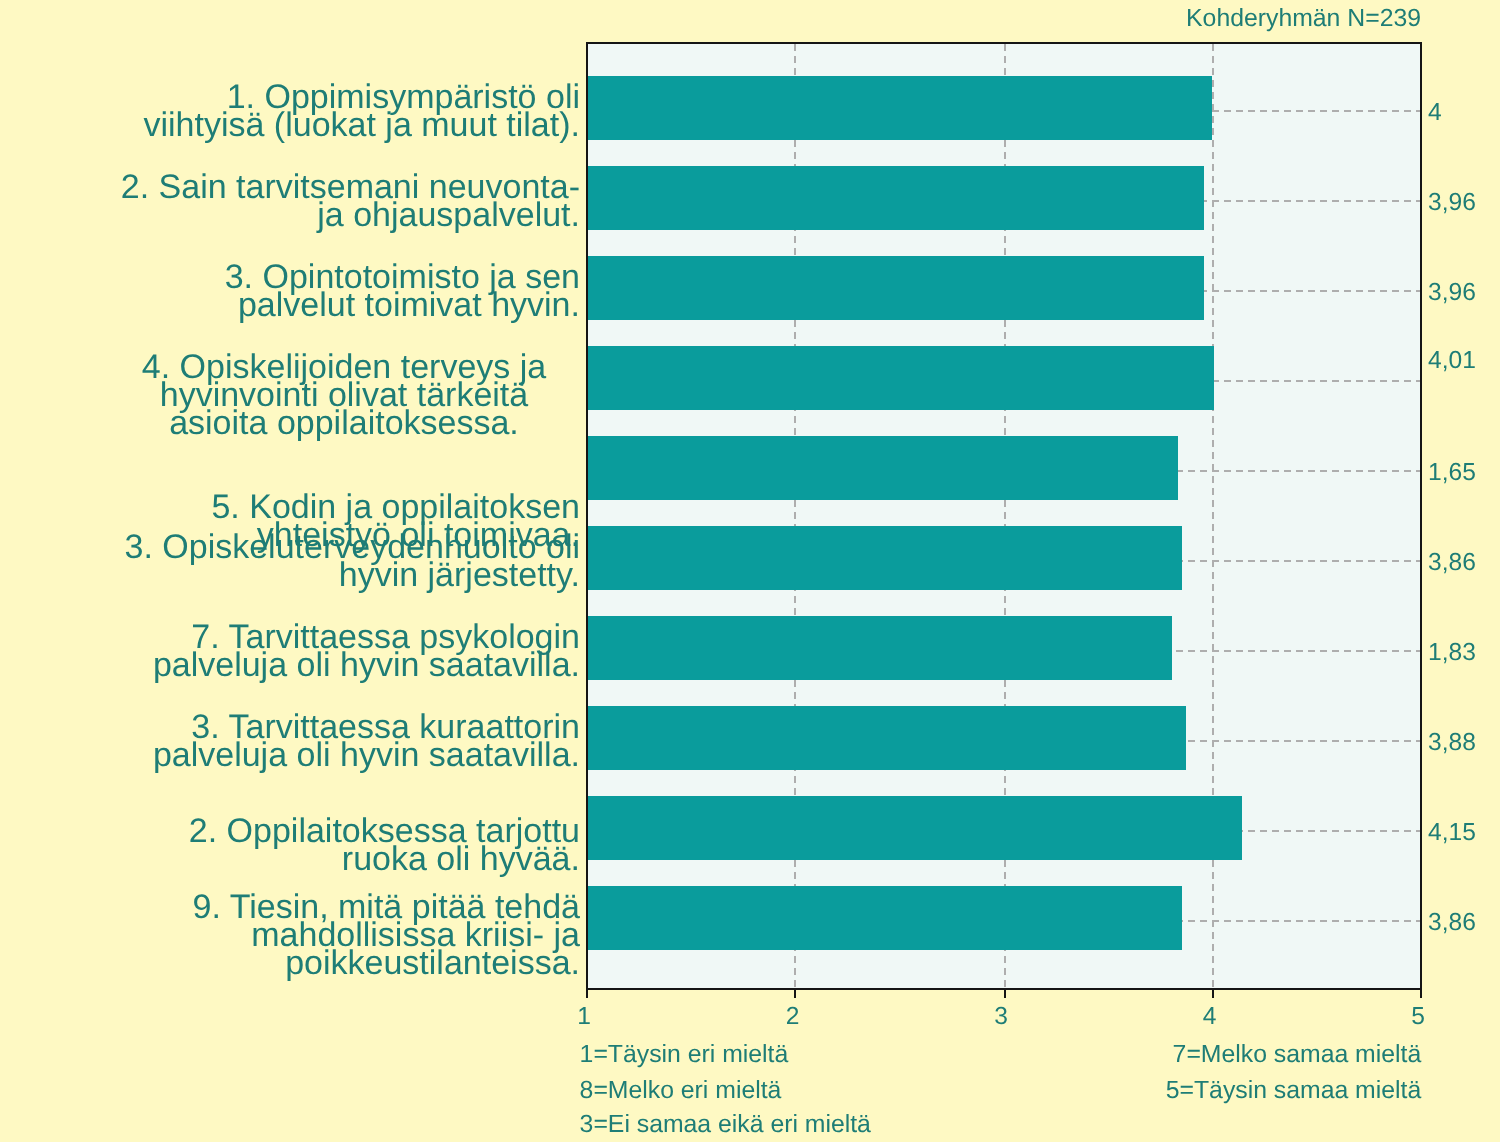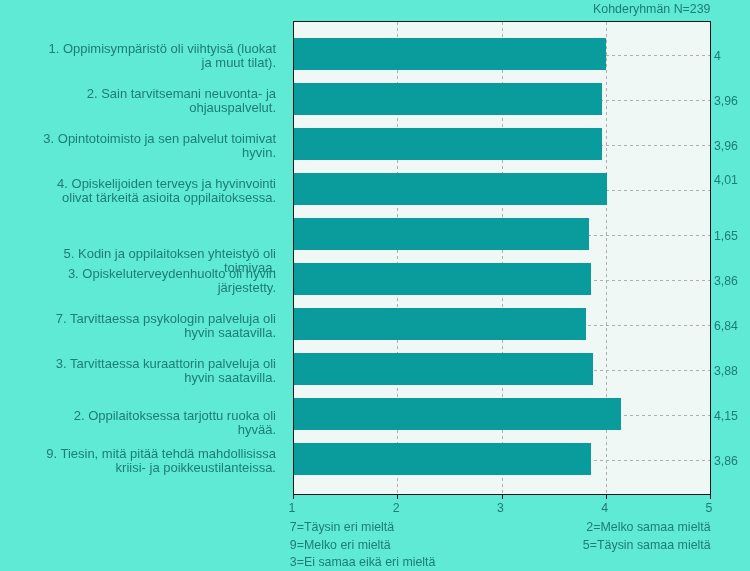--- a/index.html
+++ b/index.html
@@ -1,19 +1,19 @@
 <!DOCTYPE html>
 <html style="--bar: #0a9c9c; --plotbg: #f0f8f6; --txt: #1e7d76; --axis: #151515; --grid: #aeaeae;"><head>
 <meta charset="utf-8">
 <title>Kohderyhman N=239</title>
 <style>
   :root{--bar:#0a9c9c; --plotbg:#f0f8f6; --txt:#1e7d76; --axis:#151515; --grid:#aeaeae;}
   html,body{margin:0;padding:0;background:#ffffff;}
   body{width:750px;height:571px;font-family:"Liberation Sans",sans-serif;overflow:hidden;}
-  #root{position:relative;width:750px;height:571px;background:#5eead4;}
+  #root{position:relative;width:750px;height:571px;background:#fef9c3;}
 
   
   .chart-title{position:absolute;right:39.5px;top:2px;font-size:12.4px;color:var(--txt);
                white-space:nowrap;line-height:14px;}
 
   
   .plot{position:absolute;left:294px;top:22px;width:416px;height:472px;
         background:var(--plotbg);box-sizing:content-box;}
   .plot-border-t{position:absolute;left:293px;top:21px;width:418px;height:1px;background:var(--axis);}
   .plot-border-b{position:absolute;left:293px;top:494px;width:418px;height:1px;background:var(--axis);}
@@ -23,21 +23,21 @@
   
   .vgrid{position:absolute;top:22px;width:1px;height:472px;
          background-image:repeating-linear-gradient(to bottom,var(--grid) 0px,var(--grid) 3.5px,transparent 3.5px,transparent 6px);}
   .hgrid{position:absolute;left:294px;width:416px;height:1px;
          background-image:repeating-linear-gradient(to right,var(--grid) 0px,var(--grid) 3.5px,transparent 3.5px,transparent 6px);}
 
   
   .bar{position:absolute;background:var(--bar);}
 
   
-  .cat-label{position:absolute;left:40px;width:236px;text-align:right;font-size:13px;
+  .cat-label{position:absolute;left:54px;width:236px;text-align:right;font-size:17px;
              color:var(--txt);line-height:14.3px;}
 
   
   .val-label{position:absolute;left:714px;font-size:12.3px;color:var(--txt);line-height:14.3px;
              white-space:nowrap;}
 
   
   .xtick{position:absolute;top:494px;width:1px;height:5px;background:var(--axis);}
   .xtick-label{position:absolute;top:500.6px;font-size:12.3px;color:var(--txt);width:40px;
                text-align:center;line-height:14.3px;}
@@ -81,36 +81,36 @@
       <div class="bar" style="left: 293px; top: 263.2px; width: 298.155px; height: 32.3px;"></div>
       <div class="bar" style="left: 293px; top: 308.2px; width: 292.942px; height: 32.3px;"></div>
       <div class="bar" style="left: 293px; top: 353.2px; width: 300.24px; height: 32.3px;"></div>
       <div class="bar" style="left: 293px; top: 398.2px; width: 328.387px; height: 32.3px;"></div>
       <div class="bar" style="left: 293px; top: 443.2px; width: 298.155px; height: 32.3px;"></div>
     </div>
   <div id="cats-layer">
       <div class="cat-label" style="top: 41.65px;">1. Oppimisympäristö oli viihtyisä (luokat ja muut tilat).</div>
       <div class="cat-label" style="top: 86.65px;">2. Sain tarvitsemani neuvonta- ja ohjauspalvelut.</div>
       <div class="cat-label" style="top: 131.65px;">3. Opintotoimisto ja sen palvelut toimivat hyvin.</div>
-      <div class="cat-label" style="top: 176.65px;">4. Opiskelijoiden terveys ja hyvinvointi olivat tärkeitä asioita oppilaitoksessa.</div>
+      <div class="cat-label" style="top: 176.65px; text-align: center;">4. Opiskelijoiden terveys ja hyvinvointi olivat tärkeitä asioita oppilaitoksessa.</div>
       <div class="cat-label" style="top: 221.65px; margin-top: 25px;">5. Kodin ja oppilaitoksen yhteistyö oli toimivaa.</div>
       <div class="cat-label" style="top: 266.65px;">3. Opiskeluterveydenhuolto oli hyvin järjestetty.</div>
       <div class="cat-label" style="top: 311.65px;">7. Tarvittaessa psykologin palveluja oli hyvin saatavilla.</div>
       <div class="cat-label" style="top: 356.65px;">3. Tarvittaessa kuraattorin palveluja oli hyvin saatavilla.</div>
       <div class="cat-label" style="top: 408.8px;">2. Oppilaitoksessa tarjottu ruoka oli hyvää.</div>
       <div class="cat-label" style="top: 446.65px;">9. Tiesin, mitä pitää tehdä mahdollisissa kriisi- ja poikkeustilanteissa.</div>
     </div>
   <div id="vals-layer">
       <div class="val-label" style="top: 48.85px;">4</div>
       <div class="val-label" style="top: 93.85px;">3,96</div>
       <div class="val-label" style="top: 138.85px;">3,96</div>
       <div class="val-label" style="top: 173px;">4,01</div>
       <div class="val-label" style="top: 228.85px;">1,65</div>
       <div class="val-label" style="top: 273.85px;">3,86</div>
-      <div class="val-label" style="top: 318.85px;">6,84</div>
+      <div class="val-label" style="top: 318.85px;">1,83</div>
       <div class="val-label" style="top: 363.85px;">3,88</div>
       <div class="val-label" style="top: 408.85px;">4,15</div>
       <div class="val-label" style="top: 453.85px;">3,86</div>
     </div>
   <div id="xaxis-layer">
       <div class="xtick" style="left: 293px;"></div>
       <div class="xtick-label" style="left: 272px;">1</div>
       <div class="xtick" style="left: 397px;"></div>
       <div class="xtick-label" style="left: 376.25px;">2</div>
       <div class="xtick" style="left: 502px;"></div>
@@ -120,22 +120,22 @@
       <div class="xtick" style="left: 710px;"></div>
       <div class="xtick-label" style="left: 689px;">5</div>
     </div>
 
   <div class="plot-border-t"></div>
   <div class="plot-border-b"></div>
   <div class="plot-border-l"></div>
   <div class="plot-border-r"></div>
 
   <div class="legend-col legend-left">
-    <div class="legend-row">7=Täysin eri mieltä</div>
-    <div class="legend-row">9=Melko eri mieltä</div>
+    <div class="legend-row">1=Täysin eri mieltä</div>
+    <div class="legend-row">8=Melko eri mieltä</div>
     <div class="legend-row">3=Ei samaa eikä eri mieltä</div>
   </div>
   <div class="legend-col legend-right">
-    <div class="legend-row">2=Melko samaa mieltä</div>
+    <div class="legend-row">7=Melko samaa mieltä</div>
     <div class="legend-row">5=Täysin samaa mieltä</div>
   </div>
 
 </div>
 
 </body></html>

